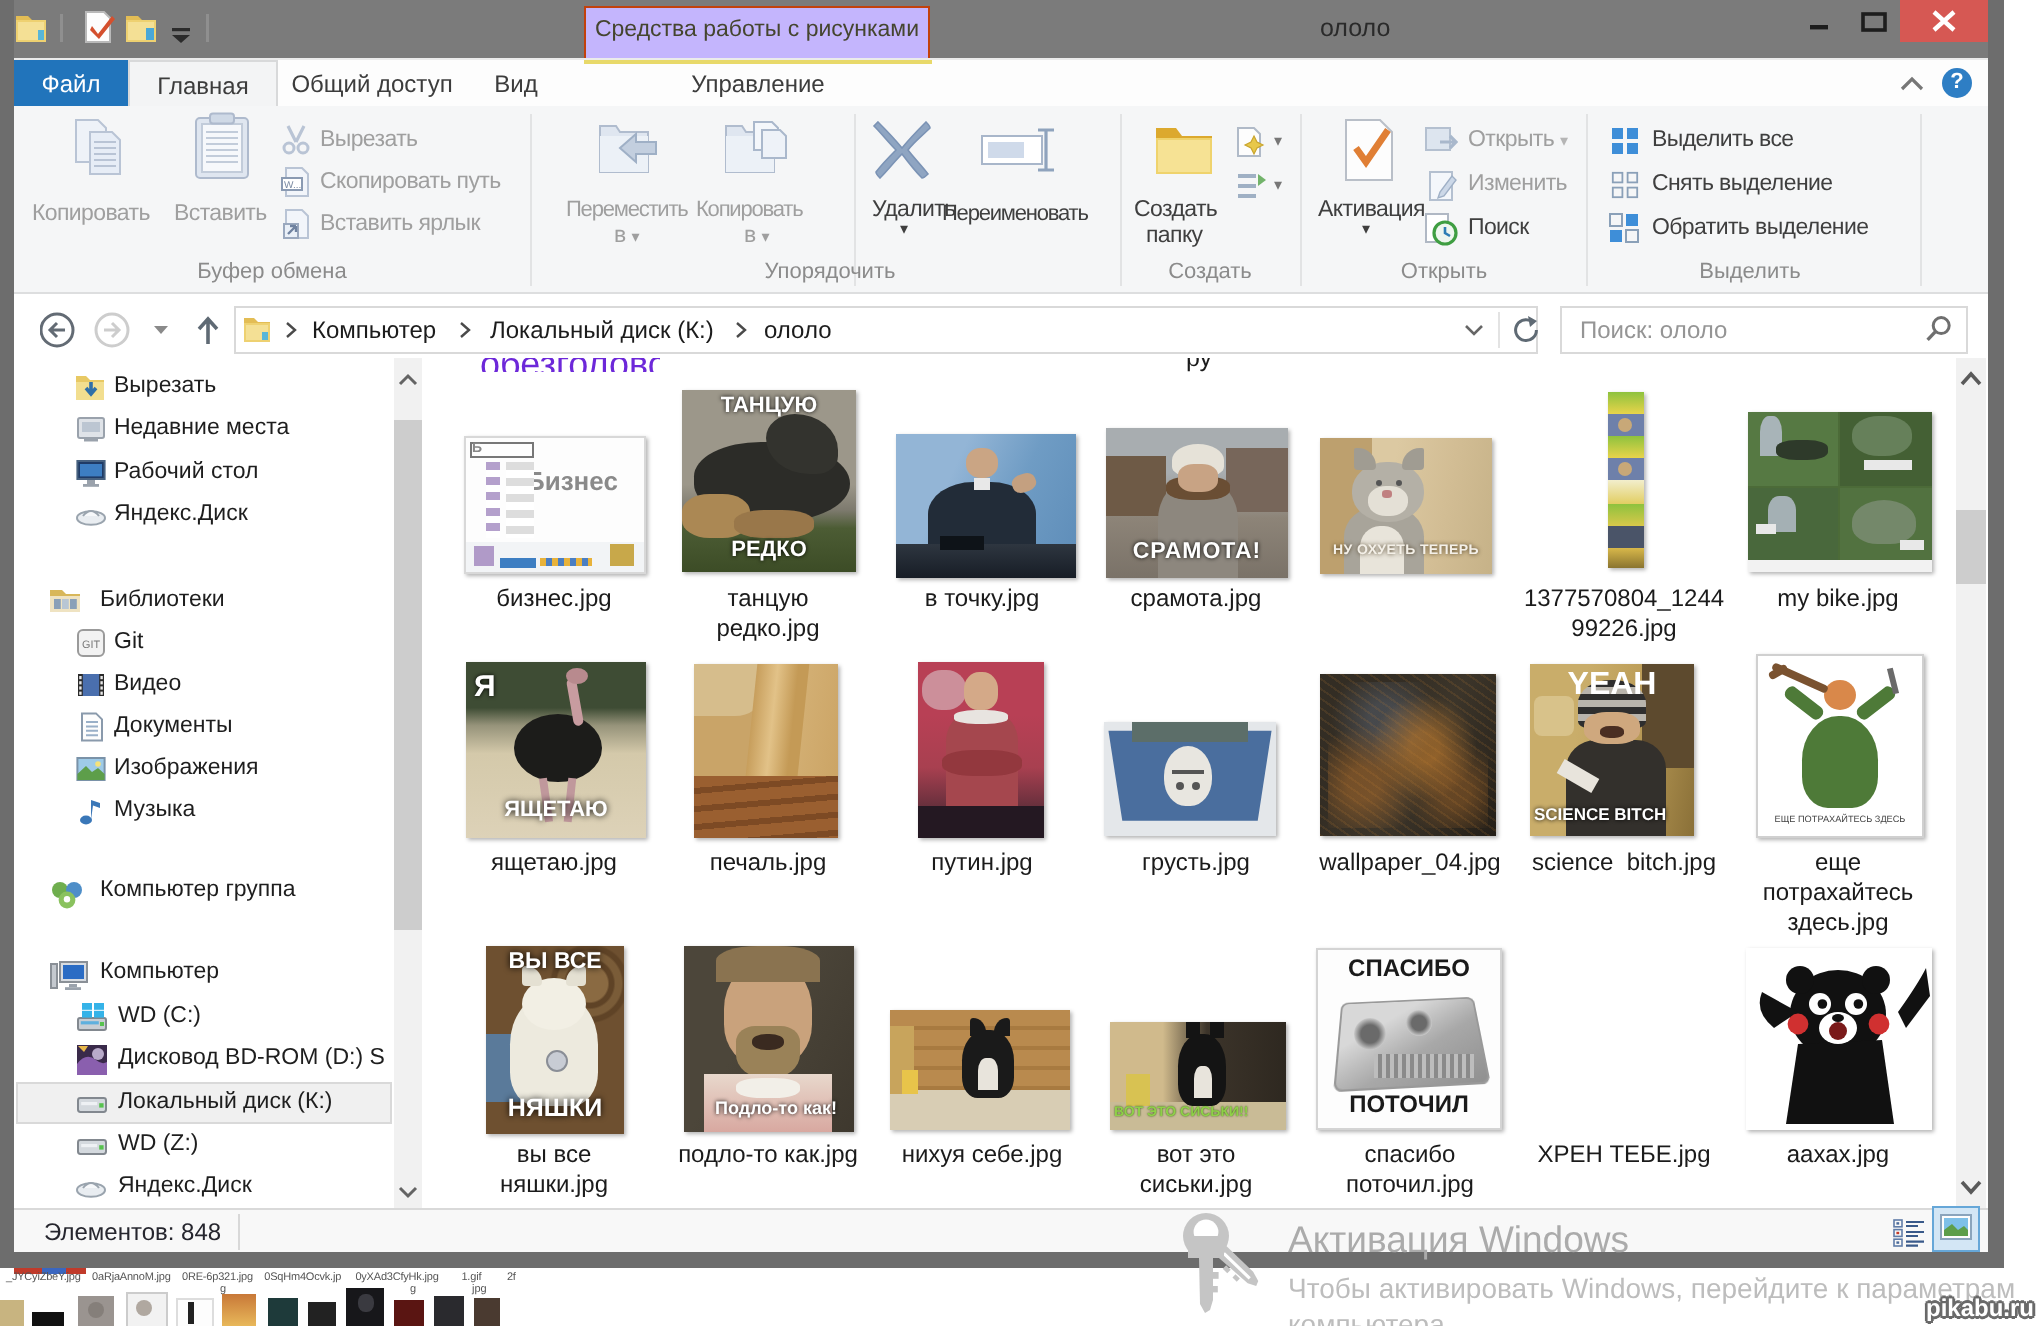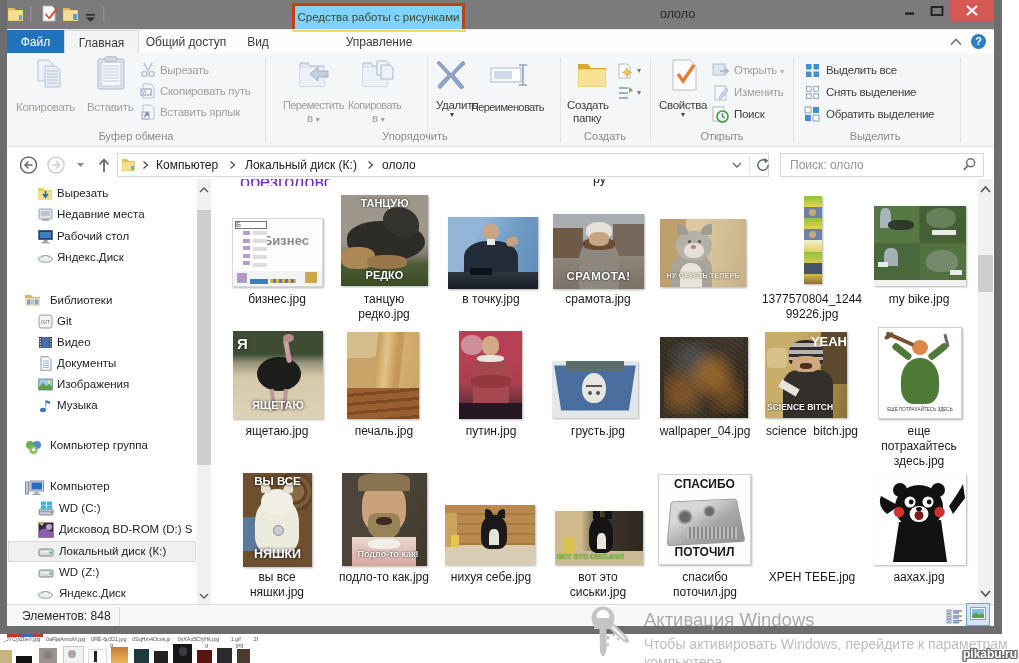--- a/index.html
+++ b/index.html
@@ -4,21 +4,21 @@
 body{width:1019px;height:663px;position:relative;overflow:hidden;background:#fff;
 font-family:"Liberation Sans",sans-serif;}
 .a{position:absolute;}
 .txt{position:absolute;white-space:nowrap;}
 
 #frameL{left:0;top:0;width:7px;height:634px;background:#6d6d6d;}
 #frameR{left:994px;top:0;width:8px;height:634px;background:#6d6d6d;}
 #frameB{left:0;top:626px;width:1002px;height:8px;background:#6d6d6d;}
 #titlebar{left:7px;top:0;width:987px;height:29px;background:#7b7b7b;}
 #title{left:660px;top:7px;color:#2a2a2a;font-size:12.5px;}
-#ybox{left:292px;top:3px;width:173px;height:30px;background:#7dd3fc;border:3px solid #c2410c;box-sizing:border-box;}
+#ybox{left:292px;top:3px;width:173px;height:30px;background:#c4b5fd;border:1px solid #c2410c;box-sizing:border-box;}
 #ybox span{display:block;text-align:center;margin-top:5px;font-size:11.5px;color:#45452f;}
 #closebtn{left:950px;top:0;width:44px;height:21px;background:#d65853;color:#fff;text-align:center;font-size:12px;line-height:20px;}
 
 #tabrow{left:7px;top:29px;width:987px;height:24px;background:#fdfdfd;border-top:1px solid #ebebeb;box-sizing:border-box;}
 .tab{position:absolute;top:0;height:24px;line-height:24px;text-align:center;font-size:12px;color:#3c3c3c;}
 
 #ribbon{left:7px;top:53px;width:987px;height:94px;background:#f5f6f7;border-bottom:1px solid #dddedf;box-sizing:border-box;}
 .rsep{position:absolute;top:4px;width:1px;height:86px;background:#e2e3e4;}
 .glabel{position:absolute;top:77px;font-size:11px;color:#8b8b8b;text-align:center;}
 .rtxt{position:absolute;font-size:11.5px;color:#9f9f9f;white-space:nowrap;letter-spacing:-0.3px;}
@@ -188,21 +188,21 @@
  <svg class="a" style="left:610px;top:32px" width="16" height="16" viewBox="0 0 16 16">
   <path d="M2 3 h9 M2 8 h9 M2 13 h9" stroke="#9fb0c4" stroke-width="2"></path>
   <path d="M12 2 L16 5 L12 8 Z" fill="#72b36a"></path>
  </svg>
  <div class="rtxtd" style="left:630px;top:35px;font-size:8px;color:#777;">▾</div>
 
  <svg class="a" style="left:663px;top:6px" width="30" height="32" viewBox="0 0 30 32">
   <path d="M3 1 L20 1 L26 7 L26 31 L3 31 Z" fill="#fdfdfd" stroke="#b9bfc8"></path>
   <path d="M8 15 L13 22 L24 6" stroke="#e07f35" stroke-width="3.4" fill="none"></path>
  </svg>
- <div class="rtxtd" style="left:652px;top:46px;">Свойства</div>
+ <div class="rtxtd" style="left:652px;top:46px;">Активация</div>
  <div class="rtxtd" style="left:674px;top:57px;font-size:8px;">▾</div>
 
  <svg class="a" style="left:705px;top:10px" width="17" height="16" viewBox="0 0 17 16">
   <rect x="1" y="1" width="12" height="11" fill="#dde5ef" stroke="#b4c0d0"></rect>
   <path d="M8 8 L16 8 M13 5 L16 8 L13 11" stroke="#a9b8cc" stroke-width="1.6" fill="none"></path>
  </svg>
  <div class="rtxt" style="left:727px;top:11px;">Открыть <span style="font-size:8px;color:#b5b5b5;">▾</span></div>
  <svg class="a" style="left:706px;top:32px" width="16" height="16" viewBox="0 0 16 16">
   <rect x="2" y="1" width="11" height="14" fill="#f4f7fb" stroke="#b4c0d0"></rect>
   <path d="M13 3 L7 11 L6 14 L9 13 L15 5 Z" fill="#ccd8e8" stroke="#9fb0c6" stroke-width=".7"></path>
@@ -564,21 +564,21 @@
  </div>
 
  <div class="th" style="left:553px;top:153px;width:82px;height:86px;background:linear-gradient(100deg,#c9ad6a 0 30%,#bc9d58 60%,#8a7038 100%);">
   <div class="a" style="left:56px;top:0px;width:26px;height:52px;background:#5d4a2e;"></div>
   <div class="a" style="left:2px;top:16px;width:20px;height:20px;background:#d8c28a;border-radius:20%;"></div>
   <div class="a" style="left:18px;top:38px;width:50px;height:48px;background:#33302c;border-radius:30% 30% 0 0;"></div>
   <div class="a" style="left:24px;top:8px;width:34px;height:24px;background:repeating-linear-gradient(#2e2e2e 0 3.4px,#b8b4ac 3.4px 6.8px);border-radius:48% 48% 14% 14%;"></div>
   <div class="a" style="left:27px;top:24px;width:28px;height:16px;background:#cfa87e;border-radius:40%;"></div>
   <div class="a" style="left:35px;top:31px;width:12px;height:6px;background:#4a2e22;border-radius:40%;"></div>
   <div class="a" style="left:14px;top:52px;width:20px;height:8px;background:#e8e4dc;transform:rotate(30deg);"></div>
-  <div class="a" style="left:0px;top:2px;width:82px;text-align:right;font-size:13px;font-weight:bold;color:#fff;">YEAH</div>
+  <div class="a" style="left:0px;top:2px;width:82px;text-align:center;font-size:16px;font-weight:bold;color:#fff;">YEAH</div>
   <div class="a" style="left:2px;top:70px;font-size:8.5px;font-weight:bold;color:#fff;text-shadow:0 0 2px #000;">SCIENCE BITCH</div>
  </div>
 
  <div class="th" style="left:666px;top:148px;width:84px;height:92px;background:#fff;border:1px solid #d0d0d0;box-sizing:border-box;">
   <div class="a" style="left:22px;top:30px;width:38px;height:46px;background:#4e7a38;border-radius:48% 48% 34% 34%;"></div>
   <div class="a" style="left:33px;top:12px;width:16px;height:15px;background:#d9884a;border-radius:50%;"></div>
   <div class="a" style="left:12px;top:20px;width:22px;height:7px;background:#4e7a38;transform:rotate(38deg);border-radius:3px;"></div>
   <div class="a" style="left:48px;top:20px;width:22px;height:7px;background:#4e7a38;transform:rotate(-38deg);border-radius:3px;"></div>
   <div class="a" style="left:6px;top:9px;width:30px;height:4px;background:#7a5230;transform:rotate(24deg);border-radius:2px;"></div>
   <div class="a" style="left:5px;top:6px;width:10px;height:3.6px;background:#7a5230;border-radius:2px;transform:rotate(-30deg);"></div>

